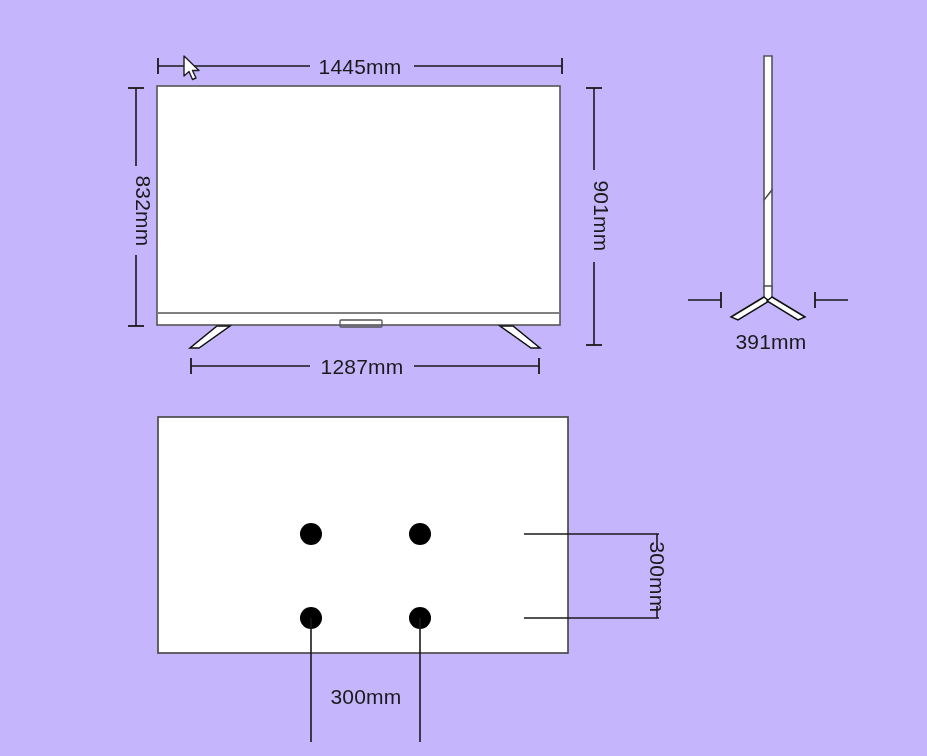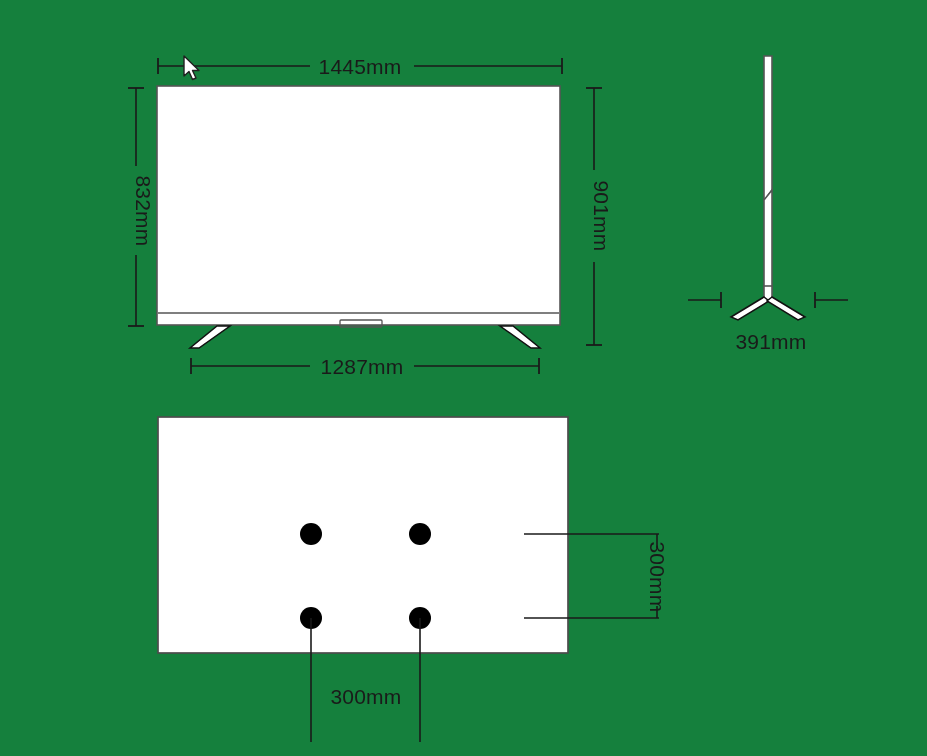--- a/index.html
+++ b/index.html
@@ -8,21 +8,21 @@
     padding: 0;
     background: #ffffff;
   }
   body {
     font-family: "Liberation Sans", sans-serif;
   }
   #stage {
     position: relative;
     width: 927px;
     height: 756px;
-    background: #15803d;
+    background: #c4b5fd;
     overflow: hidden;
   }
   #drawing {
     position: absolute;
     left: 0;
     top: 0;
     width: 927px;
     height: 756px;
     display: block;
   }

